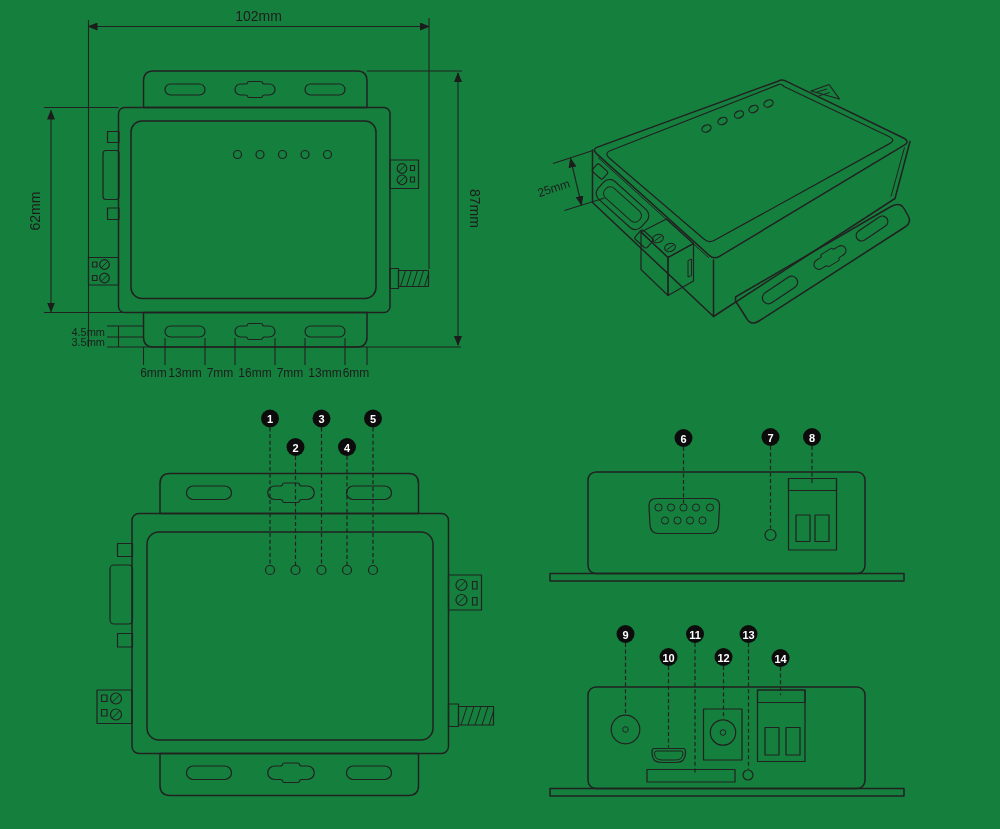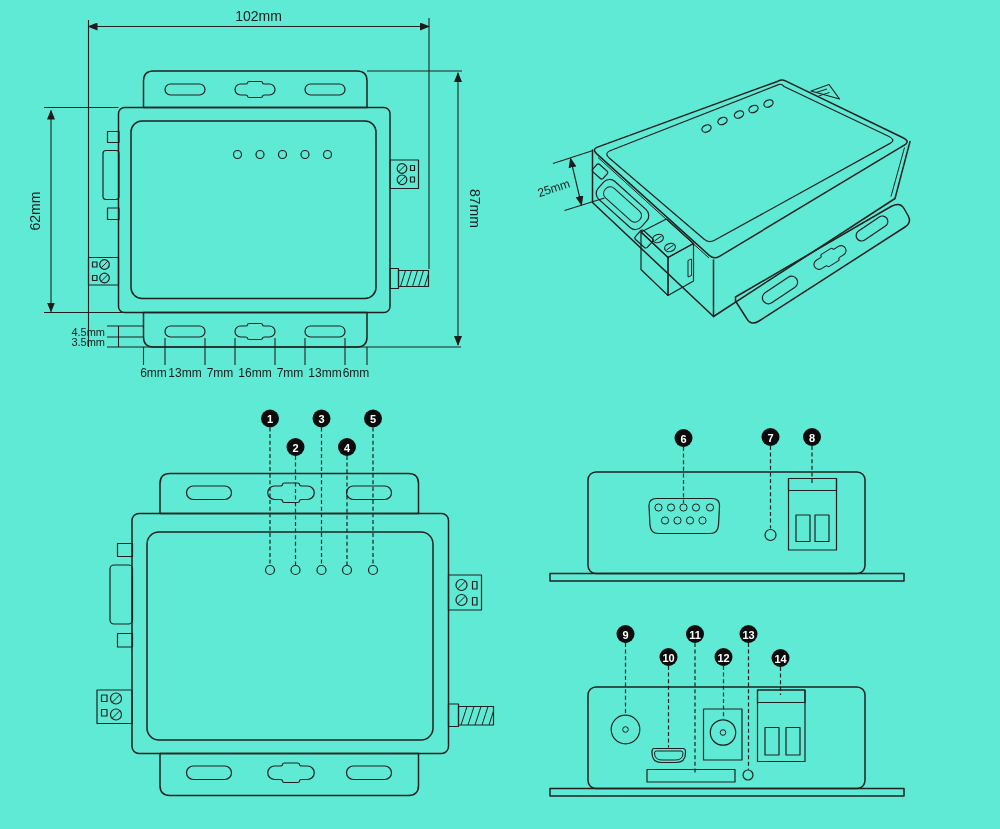--- a/index.html
+++ b/index.html
@@ -1,16 +1,16 @@
 <!DOCTYPE html>
 <html><head>
 <meta charset="utf-8">
 <style>
   html,body{margin:0;padding:0;background:#ffffff;}
-  .canvas{position:relative;width:1000px;height:829px;background:#5eead4;overflow:hidden;
+  .canvas{position:relative;width:1000px;height:829px;background:#15803d;overflow:hidden;
           font-family:"Liberation Sans",sans-serif;}
   svg{display:block;}
   
   .ln  {stroke:#212121;fill:none;stroke-width:1.5;stroke-linejoin:round;stroke-linecap:round;}
   .ln2 {stroke:#212121;fill:none;stroke-width:1.2;stroke-linejoin:round;stroke-linecap:round;}
   .thin{stroke:#212121;fill:none;stroke-width:1;stroke-linejoin:round;}
   .dim {stroke:#212121;fill:none;stroke-width:1.1;}
   .dash{stroke:#212121;fill:none;stroke-width:1.2;stroke-dasharray:4 2.6;}
   .txt   {fill:#1c1c1c;font-family:"Liberation Sans",sans-serif;font-size:14px;}
   .txt-s {fill:#1c1c1c;font-family:"Liberation Sans",sans-serif;font-size:12px;}

